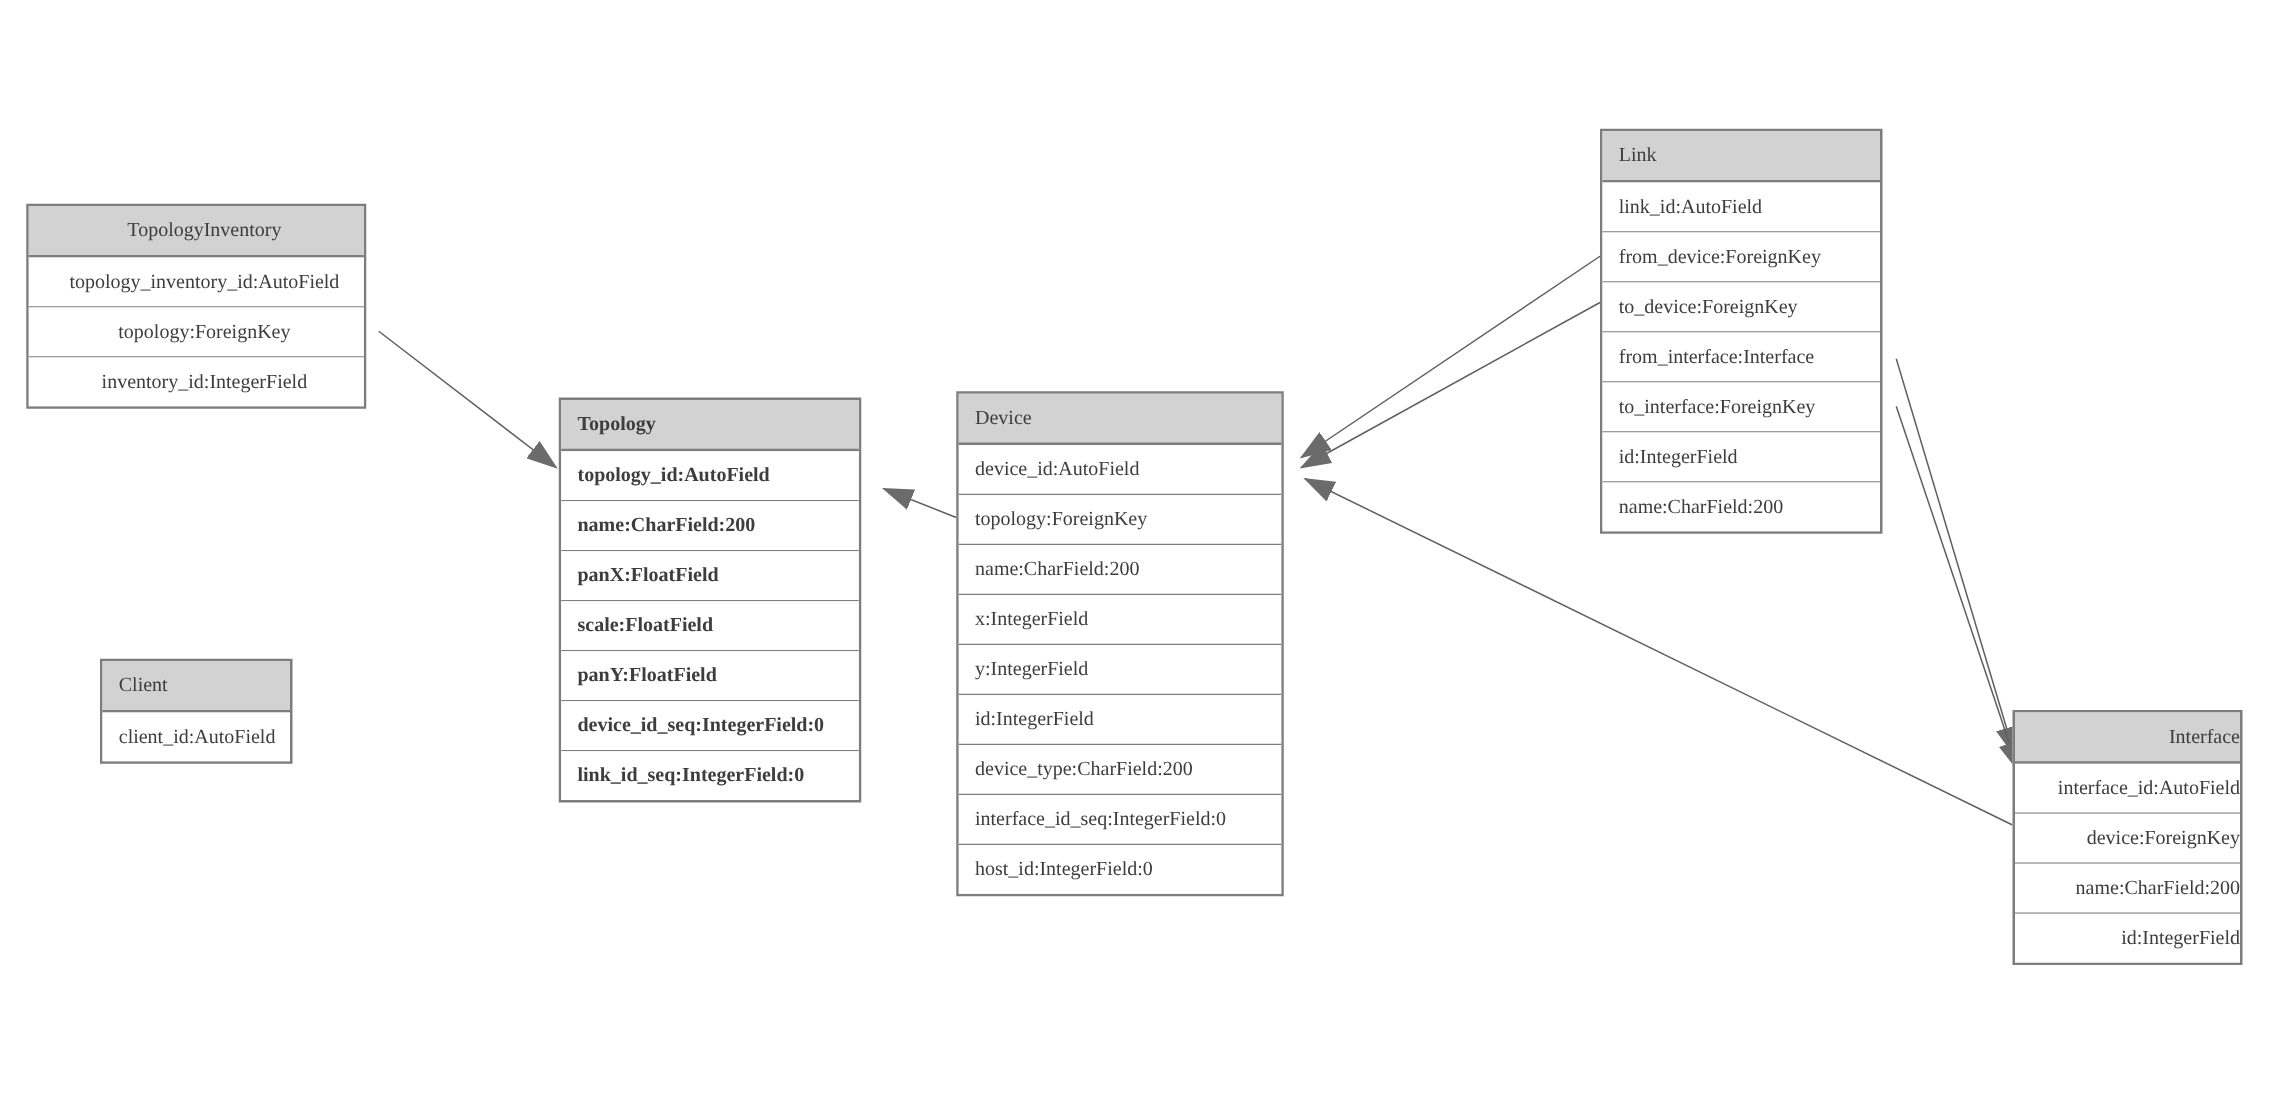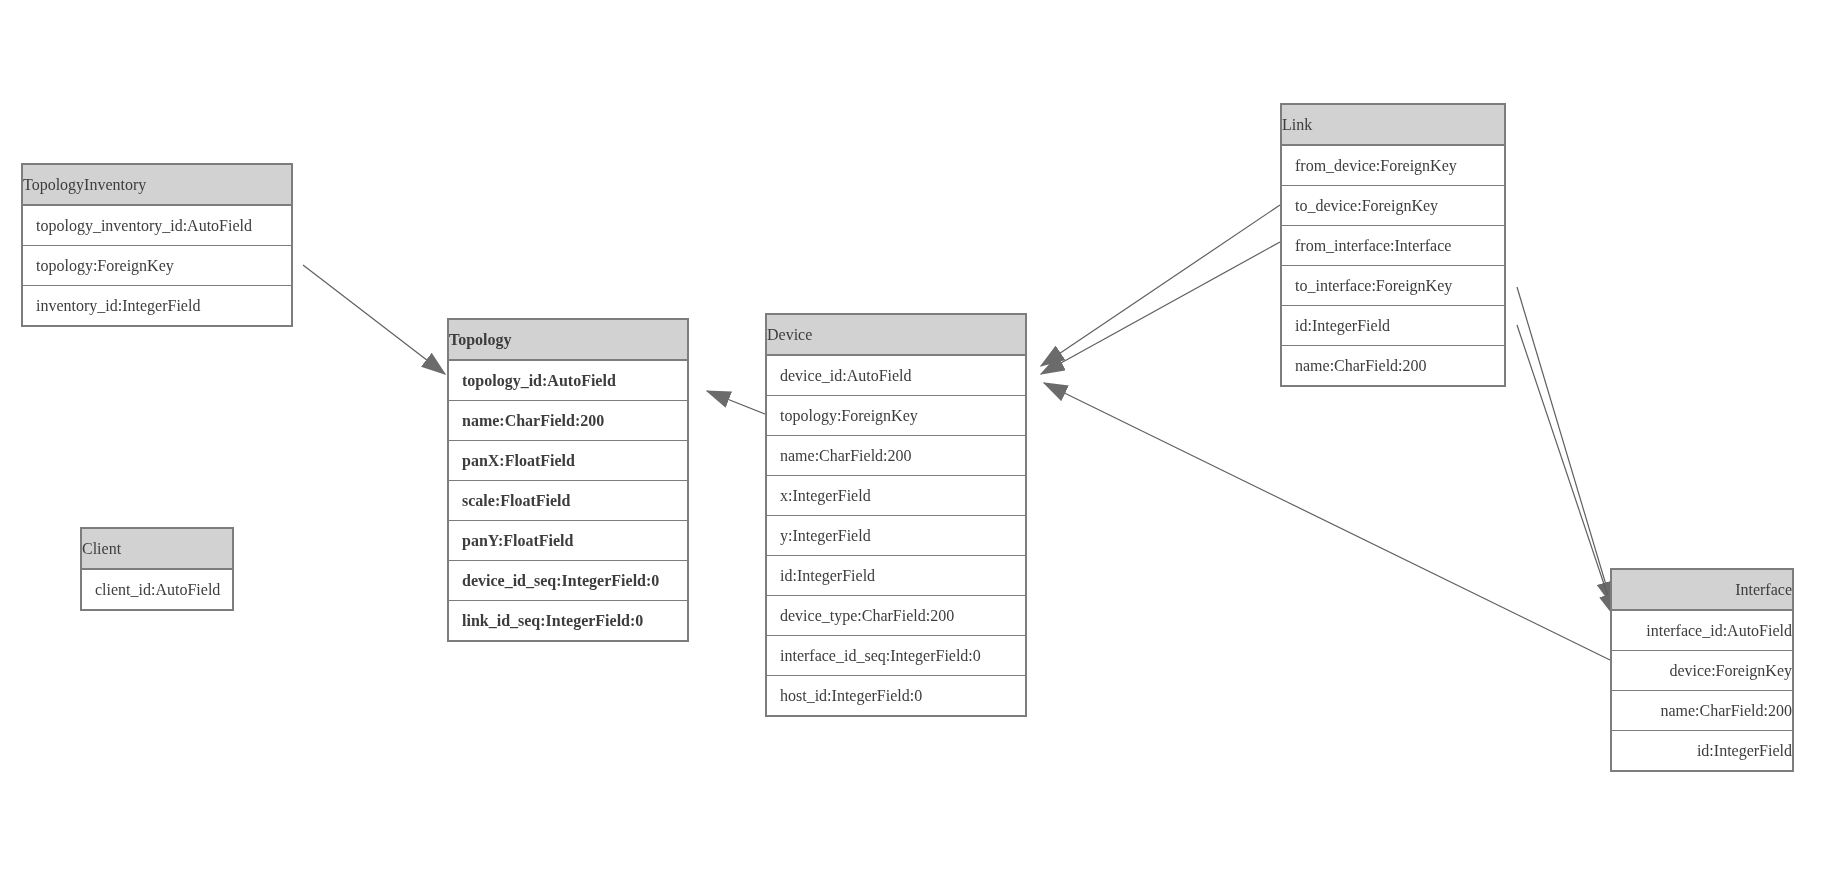--- a/index.html
+++ b/index.html
@@ -29,20 +29,21 @@
     font-family: "Liberation Serif", "DejaVu Serif", serif;
     font-size: 16px;
     color: var(--text-color, #3d3d3d);
     box-sizing: content-box;
   }
   .ertable-header {
     height: 39px;
     line-height: 39px;
     background: var(--header-fill, #d2d2d2);
     border-bottom: 2px solid var(--border-color, #7d7d7d);
+    padding-left: 13px;
     white-space: nowrap;
     overflow: hidden;
   }
   .ertable-row {
     height: 39px;
     line-height: 39px;
     border-bottom: 1px solid var(--border-color, #7d7d7d);
     padding-left: 13px;
     white-space: nowrap;
     overflow: hidden;
@@ -65,21 +66,21 @@
 
   <line x1="303" y1="265" x2="445" y2="374" stroke="#5f5f5f" stroke-width="1.2" marker-end="url(#arrow)"></line>
       <line x1="765" y1="414" x2="707" y2="391" stroke="#5f5f5f" stroke-width="1.2" marker-end="url(#arrow)"></line>
       <line x1="1280" y1="205" x2="1041" y2="366" stroke="#5f5f5f" stroke-width="1.2" marker-end="url(#arrow)"></line>
       <line x1="1280" y1="242" x2="1041" y2="374" stroke="#5f5f5f" stroke-width="1.2" marker-end="url(#arrow)"></line>
       <line x1="1517" y1="287" x2="1612" y2="605" stroke="#5f5f5f" stroke-width="1.2" marker-end="url(#arrow)"></line>
       <line x1="1517" y1="325" x2="1615" y2="617" stroke="#5f5f5f" stroke-width="1.2" marker-end="url(#arrow)"></line>
       <line x1="1610" y1="660" x2="1044" y2="383" stroke="#5f5f5f" stroke-width="1.2" marker-end="url(#arrow)"></line>
     </svg>
 
-<div class="ertable" style="left: 21px; top: 163px; width: 268px;">
+<div class="ertable" style="left: 21px; top: 163px; width: 268px; text-align: center;">
       <div class="ertable-header">TopologyInventory</div>
       <div class="ertable-row">topology_inventory_id:AutoField</div>
       <div class="ertable-row">topology:ForeignKey</div>
       <div class="ertable-row">inventory_id:IntegerField</div>
     </div>
     <div class="ertable" style="left: 447px; top: 318px; width: 238px; font-weight: bold;">
       <div class="ertable-header">Topology</div>
       <div class="ertable-row">topology_id:AutoField</div>
       <div class="ertable-row">name:CharField:200</div>
       <div class="ertable-row">panX:FloatField</div>
@@ -99,20 +100,21 @@
       <div class="ertable-row">name:CharField:200</div>
       <div class="ertable-row">x:IntegerField</div>
       <div class="ertable-row">y:IntegerField</div>
       <div class="ertable-row">id:IntegerField</div>
       <div class="ertable-row">device_type:CharField:200</div>
       <div class="ertable-row">interface_id_seq:IntegerField:0</div>
       <div class="ertable-row">host_id:IntegerField:0</div>
     </div>
     <div class="ertable" style="left: 1280px; top: 103px; width: 222px;">
       <div class="ertable-header">Link</div>
+      <div class="ertable-row">link_id:AutoField</div>
       <div class="ertable-row">from_device:ForeignKey</div>
       <div class="ertable-row">to_device:ForeignKey</div>
       <div class="ertable-row">from_interface:Interface</div>
       <div class="ertable-row">to_interface:ForeignKey</div>
       <div class="ertable-row">id:IntegerField</div>
       <div class="ertable-row">name:CharField:200</div>
     </div>
     <div class="ertable" style="left: 1610px; top: 568px; width: 180px; text-align: right;">
       <div class="ertable-header">Interface</div>
       <div class="ertable-row">interface_id:AutoField</div>

